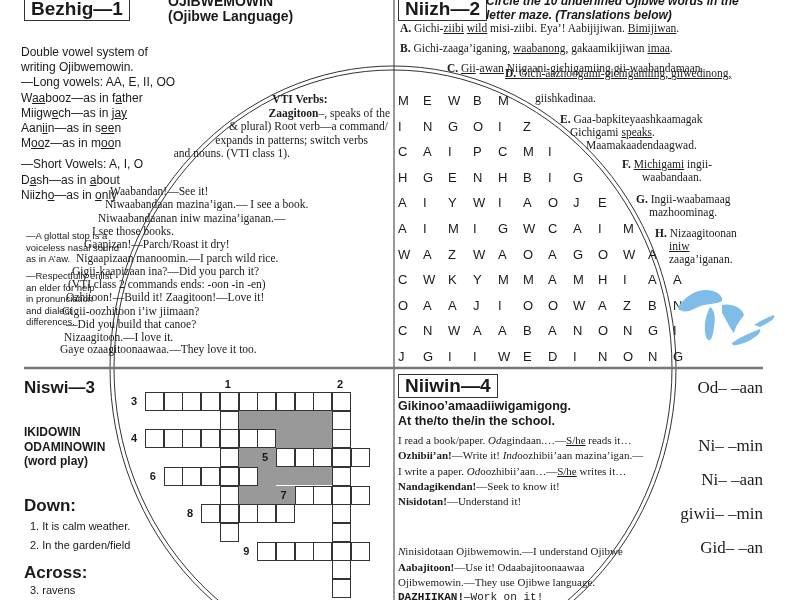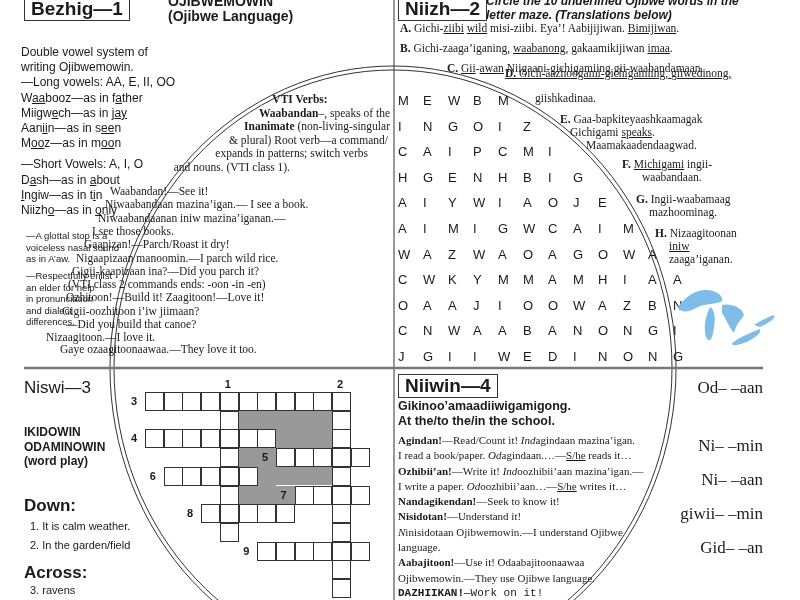--- a/index.html
+++ b/index.html
@@ -41,59 +41,57 @@
   <div class="lines" id="s1lines">
       <div>Double vowel system of</div>
       <div>writing Ojibwemowin.</div>
       <div>—Long vowels: AA, E, II, OO</div>
       <div>W<u>aa</u>booz—as in f<u>a</u>ther</div>
       <div>Miigw<u>e</u>ch—as in j<u>ay</u></div>
       <div>Aan<u>ii</u>n—as in s<u>ee</u>n</div>
       <div>M<u>oo</u>z—as in m<u>oo</u>n</div>
       <div style="margin-top: 6px;">—Short Vowels: A, I, O</div>
       <div>D<u>a</u>sh—as in <u>a</u>bout</div>
-      <div><u>I</u>ngiw—as in t<u>i</u>n</div>
       <div>Niizh<u>o</u>—as in <u>o</u>nly</div>
     </div>
 </div>
 
 <div class="abs sans" style="left:26px; top:230px; font-size:9.5px; line-height:11.5px;" id="glottal">
     <div>—A glottal stop is a</div>
     <div>voiceless nasal sound</div>
     <div>as in A’aw.</div>
   </div>
 <div class="abs sans" style="left:26px; top:270px; font-size:9.5px; line-height:11.5px;" id="elder">
     <div>—Respectfully enlist</div>
     <div>an elder for help</div>
     <div>in pronunciation</div>
     <div>and dialect</div>
     <div>differences.</div>
   </div>
 
 <div class="abs serif" style="left:150px; top:93px; width:240px; font-size:11.5px; line-height:13.5px; text-align:right;">
   <div style="font-weight:bold; text-align:center; padding-left:60px;">VTI Verbs:</div>
-  <div><b>Waabandan</b><span>–, speaks of the</span></div>
-  <div><b>Inanimate</b><span> (non-living-singular</span></div>
+  <div><b>Zaagitoon</b><span>–, speaks of the</span></div>
   <div style="padding-right:2px;">&amp; plural) Root verb—a command/</div>
   <div style="padding-right:22px;">expands in patterns; switch verbs</div>
   <div style="padding-right:100px;">and nouns. (VTI class 1).</div>
 </div>
 <div class="abs serif" style="left: 10px; top: 185px; width: 290px; font-size: 11.5px;" id="vtiex">
     <div style="position: absolute; left: 100px; top: 0px; white-space: nowrap;">Waabandan!—See it!</div>
     <div style="position: absolute; left: 95px; top: 13.3px; white-space: nowrap;">Niwaabandaan mazina’igan.— I see a book.</div>
     <div style="position: absolute; left: 88px; top: 26.6px; white-space: nowrap;">Niwaabandaanan iniw mazina’iganan.—</div>
     <div style="position: absolute; left: 82px; top: 39.9px; white-space: nowrap;">I see those books.</div>
     <div style="position: absolute; left: 74px; top: 53.2px; white-space: nowrap;">Gaapizan!—Parch/Roast it dry!</div>
     <div style="position: absolute; left: 66px; top: 66.5px; white-space: nowrap;">Nigaapizaan manoomin.—I parch wild rice.</div>
     <div style="position: absolute; left: 62px; top: 79.8px; white-space: nowrap;">Gigii-kaapizaan ina?—Did you parch it?</div>
     <div style="position: absolute; left: 58px; top: 93.1px; white-space: nowrap;">(VTI class 2 commands ends: -oon -in -en)</div>
     <div style="position: absolute; left: 56px; top: 106.4px; white-space: nowrap;">Ozhitoon!—Build it! Zaagitoon!—Love it!</div>
     <div style="position: absolute; left: 52px; top: 119.7px; white-space: nowrap;">Gigii-oozhitoon i’iw jiimaan?</div>
     <div style="position: absolute; left: 56px; top: 133px; white-space: nowrap;">—Did you build that canoe?</div>
-    <div style="position: absolute; left: 36px; top: 146.3px; white-space: nowrap;">Nizaagitoon.—I love it.</div>
+    <div style="position: absolute; left: 54px; top: 146.3px; white-space: nowrap;">Nizaagitoon.—I love it.</div>
     <div style="position: absolute; left: 50px; top: 158px; white-space: nowrap;">Gaye ozaagitoonaawaa.—They love it too.</div>
   </div>
 
 <div class="abs boxtitle" style="left:398px; top:-3px;">Niizh—2</div>
 <div class="abs sans" style="left:486px; top:-6px; font-size:12px; font-weight:bold; font-style:italic; line-height:14px;">
   <div>Circle the 10 underlined Ojibwe words in the</div>
   <div>letter maze. (Translations below)</div>
 </div>
 <div class="abs serif" style="left:0; top:0; width:800px; height:370px; font-size:11.5px; pointer-events:none;" id="clues">
     <div style="position: absolute; left: 400px; top: 22px; white-space: nowrap; line-height: 13px;"><b>A. </b>Gichi-<u>ziibi</u> <u>wild</u> misi-ziibi. Eya’! Aabijijiwan. <u>Bimijiwan</u>.</div>
@@ -243,21 +241,21 @@
   </div>
 
 <svg class="abs" style="left:670px; top:285px;" width="110" height="80" viewBox="0 0 110 80">
   <path d="M8,22 C14,14 22,6 34,5 C44,4 54,10 52,16 C46,20 36,18 28,22 C20,26 12,30 8,22 Z" fill="#7fbde8"></path>
   <path d="M40,22 C44,24 46,32 44,42 C43,52 40,60 36,52 C34,44 34,34 40,22 Z" fill="#7fbde8"></path>
   <path d="M52,20 C60,18 72,22 74,30 C70,36 66,40 64,48 C60,44 56,34 52,28 Z" fill="#7fbde8"></path>
   <path d="M62,58 C70,52 80,48 90,44 C92,48 84,54 74,58 C68,60 62,62 62,58 Z" fill="#7fbde8"></path>
   <path d="M84,40 C90,36 98,32 104,30 C106,34 98,38 90,42 Z" fill="#7fbde8"></path>
 </svg>
 
-<div class="abs" style="left:24px; top:378px; font-size:17px; font-weight:normal;">Niswi—3</div>
+<div class="abs" style="left:24px; top:378px; font-size:17px; font-weight:bold;">Niswi—3</div>
 <div class="abs sans" style="left:24px; top:425px; font-size:12px; font-weight:bold; line-height:14.5px;">
   <div>IKIDOWIN</div>
   <div>ODAMINOWIN</div>
   <div>(word play)</div>
 </div>
 <div class="abs" style="left:24px; top:496px; font-size:17px; font-weight:bold;">Down:</div>
 <div class="abs" style="left:30px; top:517px; font-size:11px; line-height:19px;">
   <div>1. It is calm weather.</div>
   <div>2. In the garden/field</div>
 </div>
@@ -335,28 +333,26 @@
     <div style="position: absolute; font-size: 11px; font-weight: bold; left: 187.1px; top: 507.2px;">8</div>
     <div style="position: absolute; font-size: 11px; font-weight: bold; left: 243.2px; top: 544.6px;">9</div>
   </div>
 
 <div class="abs boxtitle" style="left:398px; top:374px;">Niiwin—4</div>
 <div class="abs sans" style="left:398px; top:399px; font-size:12.5px; font-weight:bold; line-height:14.5px;">
   <div>Gikinoo’amaadiiwigamigong.</div>
   <div>At the/to the/in the school.</div>
 </div>
 <div class="abs serif t4" style="left:398px; top:433px; font-size:11px;" id="s4">
-    <div style="white-space: nowrap;"><b>Agindan!</b>—Read/Count it! <i>Ind</i>agindaan mazina’igan.</div>
     <div style="white-space: nowrap;">I read a book/paper. <i>Od</i>agindaan.…—<u>S/he</u> reads it…</div>
     <div style="white-space: nowrap;"><b>Ozhibii’an!</b>—Write it! <i>Ind</i>oozhibii’aan mazina’igan.—</div>
     <div style="white-space: nowrap;">I write a paper. <i>Od</i>oozhibii’aan…—<u>S/he</u> writes it…</div>
     <div style="white-space: nowrap;"><b>Nandagikendan!</b>—Seek to know it!</div>
     <div style="white-space: nowrap;"><b>Nisidotan!</b>—Understand it!</div>
-    <div style="white-space: nowrap;"><i>N</i>inisidotaan Ojibwemowin.—I understand Ojibwe</div>
-    <div style="white-space: nowrap;">language.</div>
+    <div style="white-space: nowrap; margin-top: 35px;"><i>N</i>inisidotaan Ojibwemowin.—I understand Ojibwe</div>
     <div style="white-space: nowrap;"><b>Aabajitoon!</b>—Use it! Odaabajitoonaawaa</div>
     <div style="white-space: nowrap;">Ojibwemowin.—They use Ojibwe language.</div>
     <div style="white-space: nowrap; font-family: Liberation Mono, monospace;"><b>DAZHIIKAN!</b>—Work on it!</div>
   </div>
 <div id="fills">
     <div class="rtr serif" style="top: 378px;">Od– –aan</div>
     <div class="rtr serif" style="top: 436px;">Ni– –min</div>
     <div class="rtr serif" style="top: 470px;">Ni– –aan</div>
     <div class="rtr serif" style="top: 504px;">giwii– –min</div>
     <div class="rtr serif" style="top: 538px;">Gid– –an</div>

